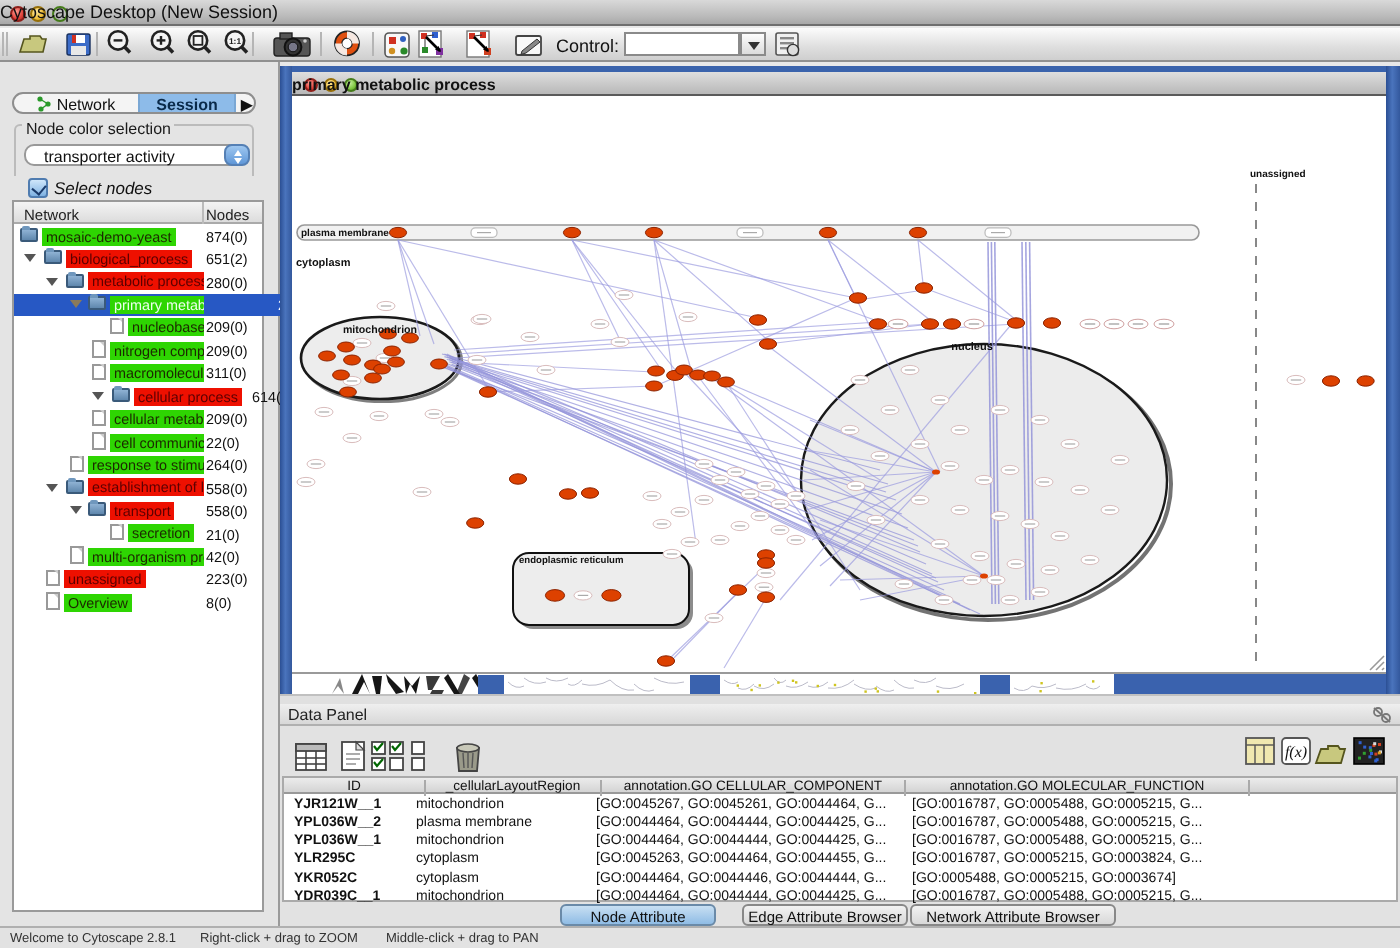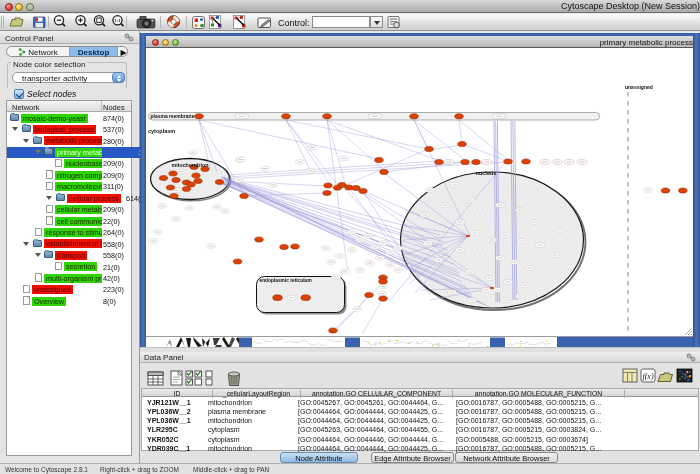--- a/index.html
+++ b/index.html
@@ -2,21 +2,21 @@
 <html><head>
 <meta charset="utf-8">
 <style>
 *{margin:0;padding:0;box-sizing:border-box;}
 html,body{width:700px;height:474px;overflow:hidden;}
 body{font-family:"Liberation Sans",sans-serif;position:relative;background:#e8e8e8;}
 .abs{position:absolute;}
 
 #titlebar{left:0;top:0;width:700px;height:13px;background:linear-gradient(#d9d9d9,#b9b9b9 70%,#a8a8a8);border-bottom:1px solid #6f6f6f;}
 .light{position:absolute;top:2.5px;width:8px;height:8px;border-radius:50%;}
-#titlebar .t{position:absolute;left:0;right:0;top:1px;text-align:right;font-size:9px;color:#111;}
+#titlebar .t{position:absolute;left:0;right:0;top:1px;text-align:left;font-size:9px;color:#111;}
 
 #toolbar{left:0;top:14px;width:700px;height:17px;background:linear-gradient(#fcfcfc,#dedede 60%,#cfcfcf);border-bottom:1px solid #909090;}
 .tsep{position:absolute;top:2px;height:12px;width:1px;background:#b5b5b5;}
 
 #cpanel{left:0;top:31px;width:140px;height:432px;background:#e4e4e4;border-right:1px solid #9a9a9a;}
 #cphead{position:absolute;left:0;top:0;width:139px;height:13px;background:linear-gradient(#efefef,#d6d6d6);border-bottom:1px solid #aaa;font-size:8px;color:#222;padding:2.5px 0 0 5px;}
 
 #cptabs{position:absolute;left:6px;top:15px;width:122px;height:11px;border:1px solid #8e8e8e;border-radius:6px;background:#f4f4f4;font-size:8px;}
 #cptabs .tab{position:absolute;top:0;height:9px;padding-top:0.5px;text-align:center;color:#111;}
 
@@ -38,21 +38,21 @@
 .file{position:absolute;top:0.5px;width:6.5px;height:8.5px;background:#fff;border:0.6px solid #999;}.file:after{content:"";position:absolute;right:-0.5px;top:-0.5px;width:0;height:0;border-style:solid;border-width:0 2.5px 2.5px 0;border-color:transparent #ccc transparent transparent;}
 .greenbg{background:#2ed502;color:#1c2a00;}
 .redbg{background:#ee1000;color:#5c0000;}
 
 #statusbar{left:0;top:463px;width:700px;height:11px;background:#e2e2e2;border-top:1px solid #b0b0b0;font-size:6.5px;color:#333;}
 
 #nwin-l{left:140px;top:33px;width:6px;height:314px;background:linear-gradient(90deg,#2b4f94,#4a74bd 45%,#33589d);}
 #nwin-r{left:693px;top:33px;width:7px;height:314px;background:linear-gradient(90deg,#2b4f94,#4a74bd 45%,#33589d);}
 #nwin-t{left:140px;top:33px;width:560px;height:3px;background:#3a63ac;}
 #nwin-title{left:146px;top:36px;width:547px;height:12px;background:linear-gradient(#dedede,#b8b8b8);border-bottom:1px solid #5a5a5a;}
-#nwin-title .t{position:absolute;left:0;right:0;top:1.5px;text-align:right;font-size:8px;font-weight:normal;color:#111;}
+#nwin-title .t{position:absolute;left:0;right:0;top:1.5px;text-align:left;font-size:8px;font-weight:bold;color:#111;}
 #canvas{left:146px;top:48px;width:547px;height:288px;background:#fff;}
 
 #bstrip{left:146px;top:336px;width:547px;height:11px;background:#fff;border-top:1px solid #9a9a9a;}
 #bblue{left:557px;top:337px;width:136px;height:10px;background:#3a62ae;}
 #mdigray{left:140px;top:347px;width:560px;height:5px;background:#e0e0e0;border-top:1px solid #c0c0c0;}
 
 #dpanel{left:140px;top:352px;width:560px;height:111px;background:#e2e2e2;}
 #dphead{position:absolute;left:0;top:0;width:560px;height:11px;background:linear-gradient(#efefef,#d8d8d8);border-bottom:1px solid #b0b0b0;font-size:8px;color:#222;padding:1px 0 0 4px;}
 #dptools{position:absolute;left:0;top:11px;width:560px;height:25px;}
 #dtable{position:absolute;left:1px;top:36px;width:558px;height:63px;background:#fff;border:1px solid #aaa;}
@@ -81,35 +81,28 @@
   <div class="tsep" style="left:160px"></div>
   <div class="tsep" style="left:186px"></div>
 
   <div style="position:absolute;left:278px;top:4px;font-size:9px;color:#111;">Control:</div>
   <div style="position:absolute;left:312px;top:2px;width:58px;height:12px;background:#fff;border:1px solid #8a8a8a;"></div>
   <div style="position:absolute;left:370px;top:2px;width:13px;height:12px;background:linear-gradient(#fdfdfd,#dcdcdc);border:1px solid #8a8a8a;"></div>
   <div style="position:absolute;left:373.5px;top:7px;width:0;height:0;border-left:3px solid transparent;border-right:3px solid transparent;border-top:4px solid #333;"></div>
 </div>
 
 <div id="cpanel" class="abs">
-  <div id="cphead">Control Panel<svg style="position:absolute;right:5px;top:2px;" width="10" height="9" viewBox="0 0 10 9">
-        <g stroke="#777" fill="none" stroke-width="0.9">
-          <circle cx="3" cy="3" r="2"></circle>
-          <circle cx="7" cy="6" r="2"></circle>
-          <line x1="1" y1="1" x2="9" y2="8"></line>
-        </g>
-      </svg></div>
   <div id="cptabs">
     <div class="tab" style="left:1px;width:60px;"><svg style="position:absolute;left:10px;top:1px;" width="8" height="8" viewBox="0 0 8 8">
           <circle cx="2" cy="1.5" r="1.3" fill="#2a9a2a"></circle>
           <circle cx="6" cy="4" r="1.3" fill="#2a9a2a"></circle>
           <circle cx="2.5" cy="6.5" r="1.3" fill="#2a9a2a"></circle>
           <path d="M2 1.5 L6 4 L2.5 6.5" stroke="#2a9a2a" stroke-width="0.7" fill="none"></path>
         </svg><span style="margin-left:10px;">Network</span></div>
-    <div class="tab" style="left:62px;width:49px;background:#8dbbe9;border-left:1px solid #7aa7d4;border-right:1px solid #7aa7d4;font-weight:bold;color:#0a2a4a;">Desktop</div>
+    <div class="tab" style="left:62px;width:49px;background:#8dbbe9;border-left:1px solid #7aa7d4;border-right:1px solid #7aa7d4;font-weight:bold;color:#0a2a4a;">Session</div>
     <div class="tab" style="left:112px;width:9px;">▶</div>
   </div>
   <div id="grp"></div>
   <div id="grplbl">Node color selection</div>
   <div id="combo">transporter activity</div>
   <div id="combobtn">
       <span style="position:absolute;left:3.5px;top:1.5px;width:0;height:0;border-left:2.6px solid transparent;border-right:2.6px solid transparent;border-bottom:3.2px solid #fff;"></span>
       <span style="position:absolute;left:3.5px;top:6px;width:0;height:0;border-left:2.6px solid transparent;border-right:2.6px solid transparent;border-top:3.2px solid #fff;"></span>
     </div>
   <div id="chk"></div>
@@ -122,21 +115,21 @@
       </div>
     <div class="trow" style="top:11.50px;">
         <span class="fold" style="left:3px;"></span>
         <span class="lbl greenbg" style="left:14px;max-width:81px;">mosaic-demo-yeast</span>
         <span class="num" style="">874(0)</span>
       </div>
       <div class="trow" style="top:22.95px;">
         <span class="tri" style="left:5px;border-top-color:#555;"></span>
         <span class="fold" style="left:15px;"></span>
         <span class="lbl redbg" style="left:26px;max-width:69px;">biological_process</span>
-        <span class="num" style="">537(0)</span>
+        <span class="num" style="">651(2)</span>
       </div>
       <div class="trow" style="top:34.40px;">
         <span class="tri" style="left:16px;border-top-color:#555;"></span>
         <span class="fold" style="left:26px;"></span>
         <span class="lbl redbg" style="left:37px;max-width:58px;">metabolic process</span>
         <span class="num" style="">280(0)</span>
       </div>
       <div class="trow" style="top:45.85px;background:#2758c4;">
         <span class="tri" style="left:28px;border-top-color:#8a7a5a;"></span>
         <span class="fold" style="left:37px;"></span>

